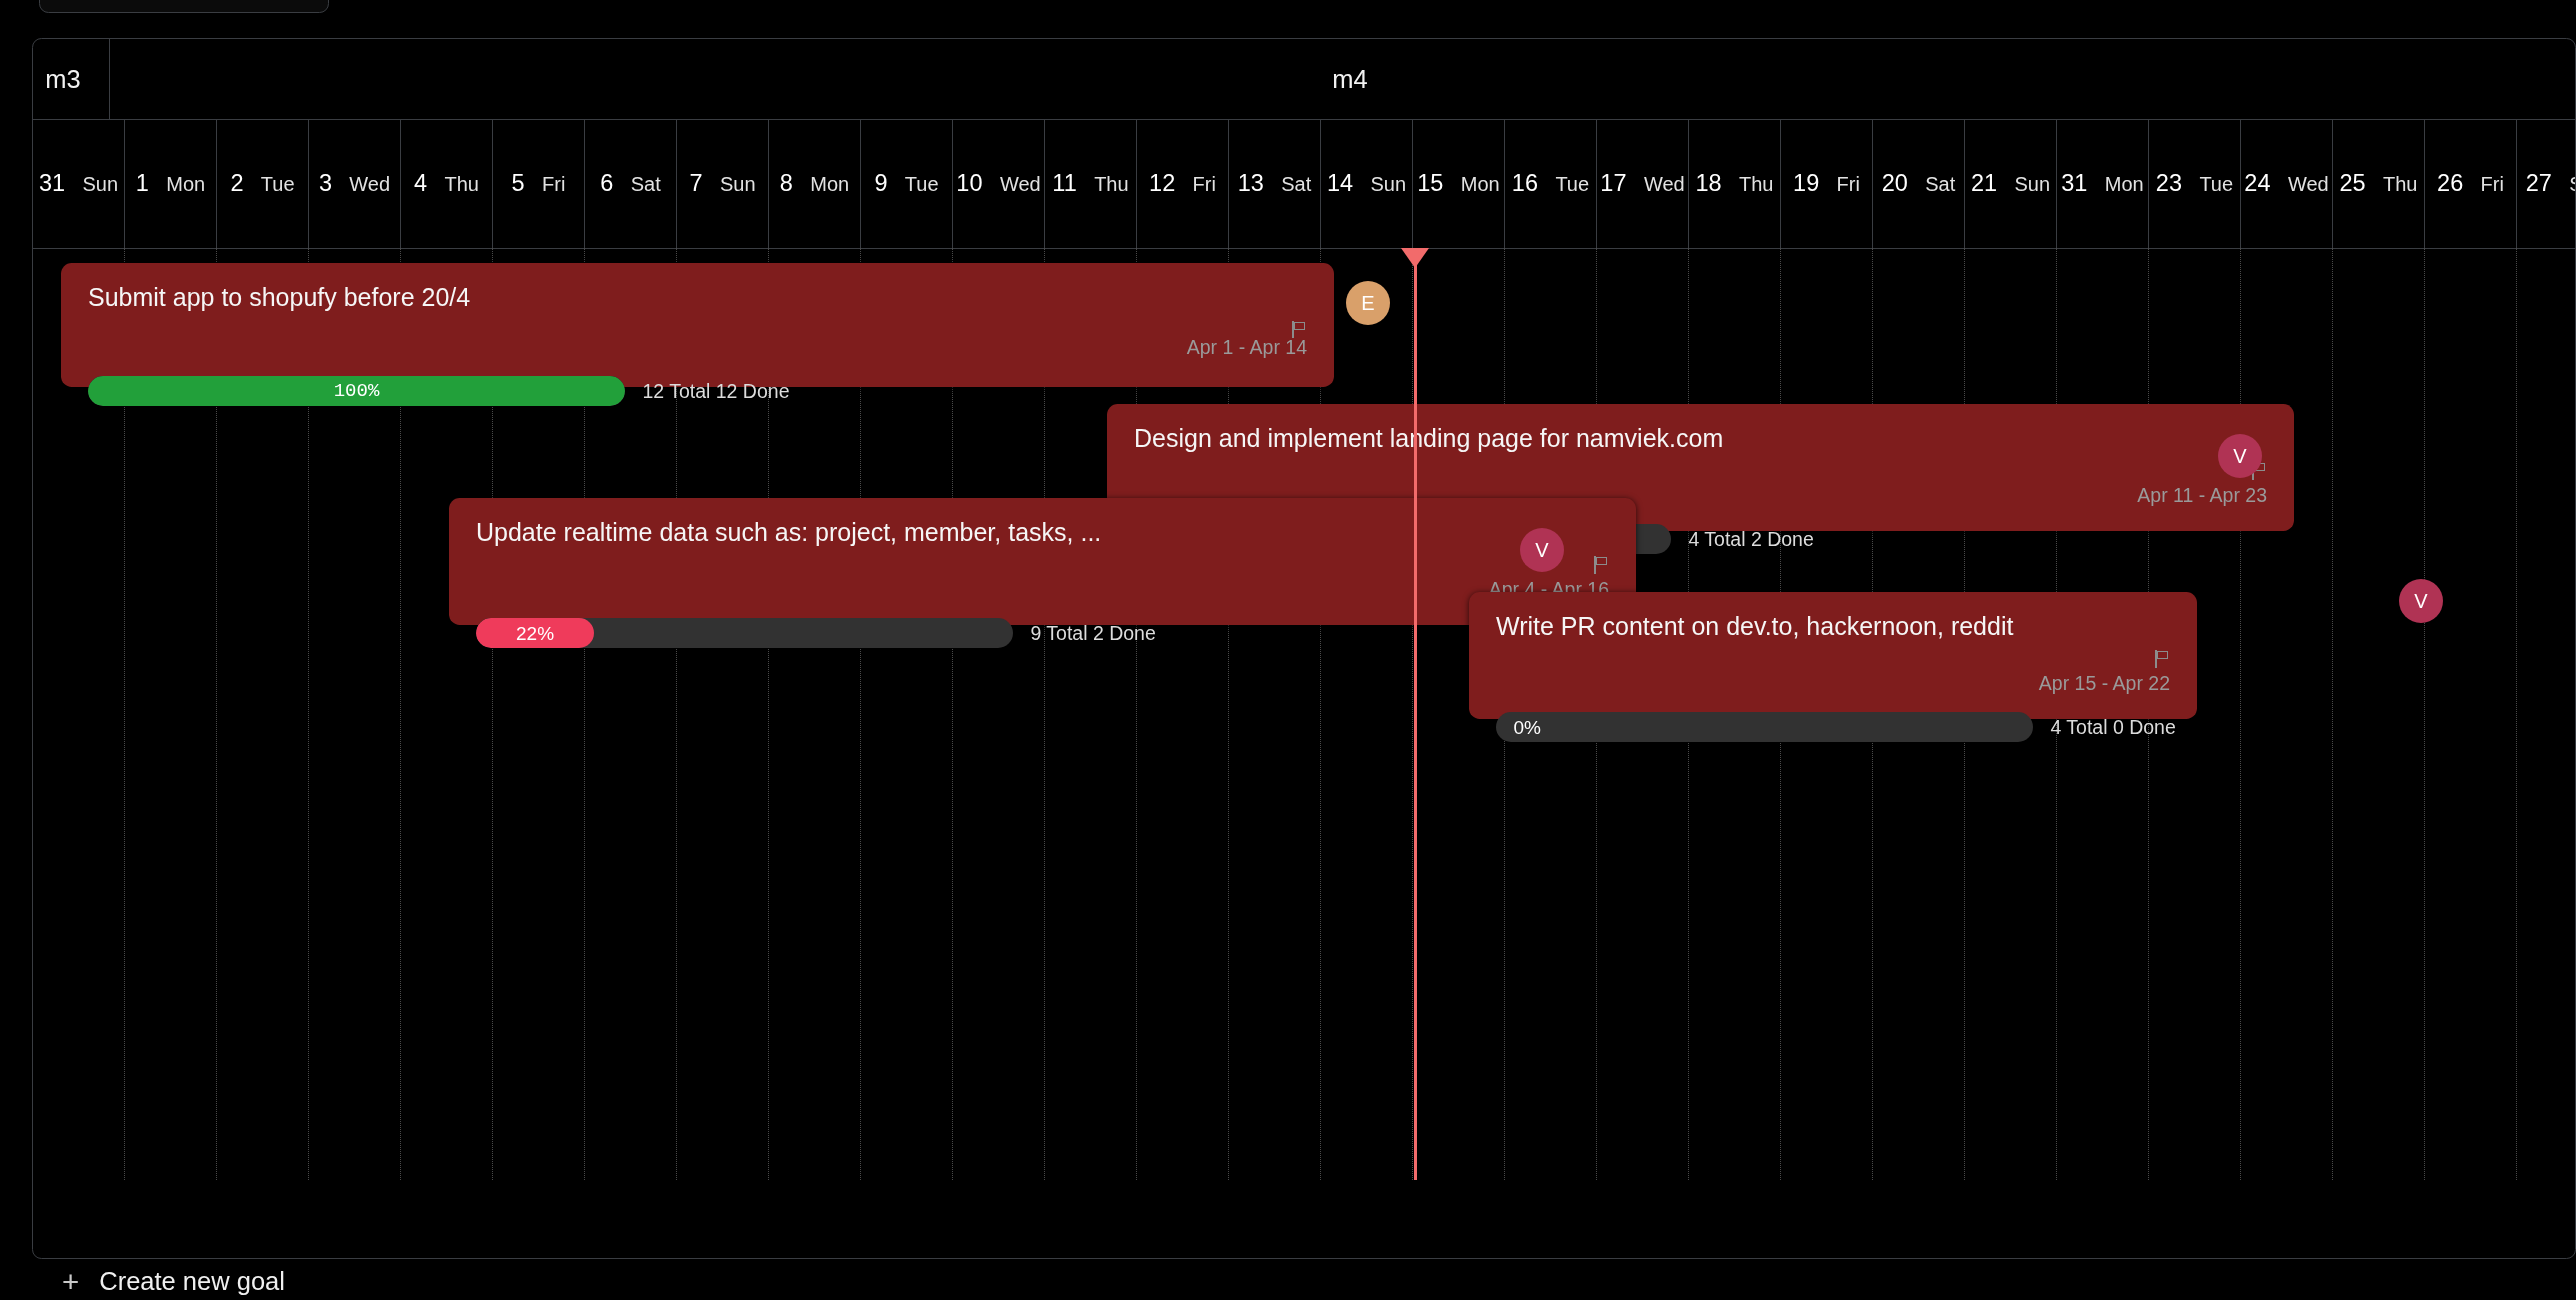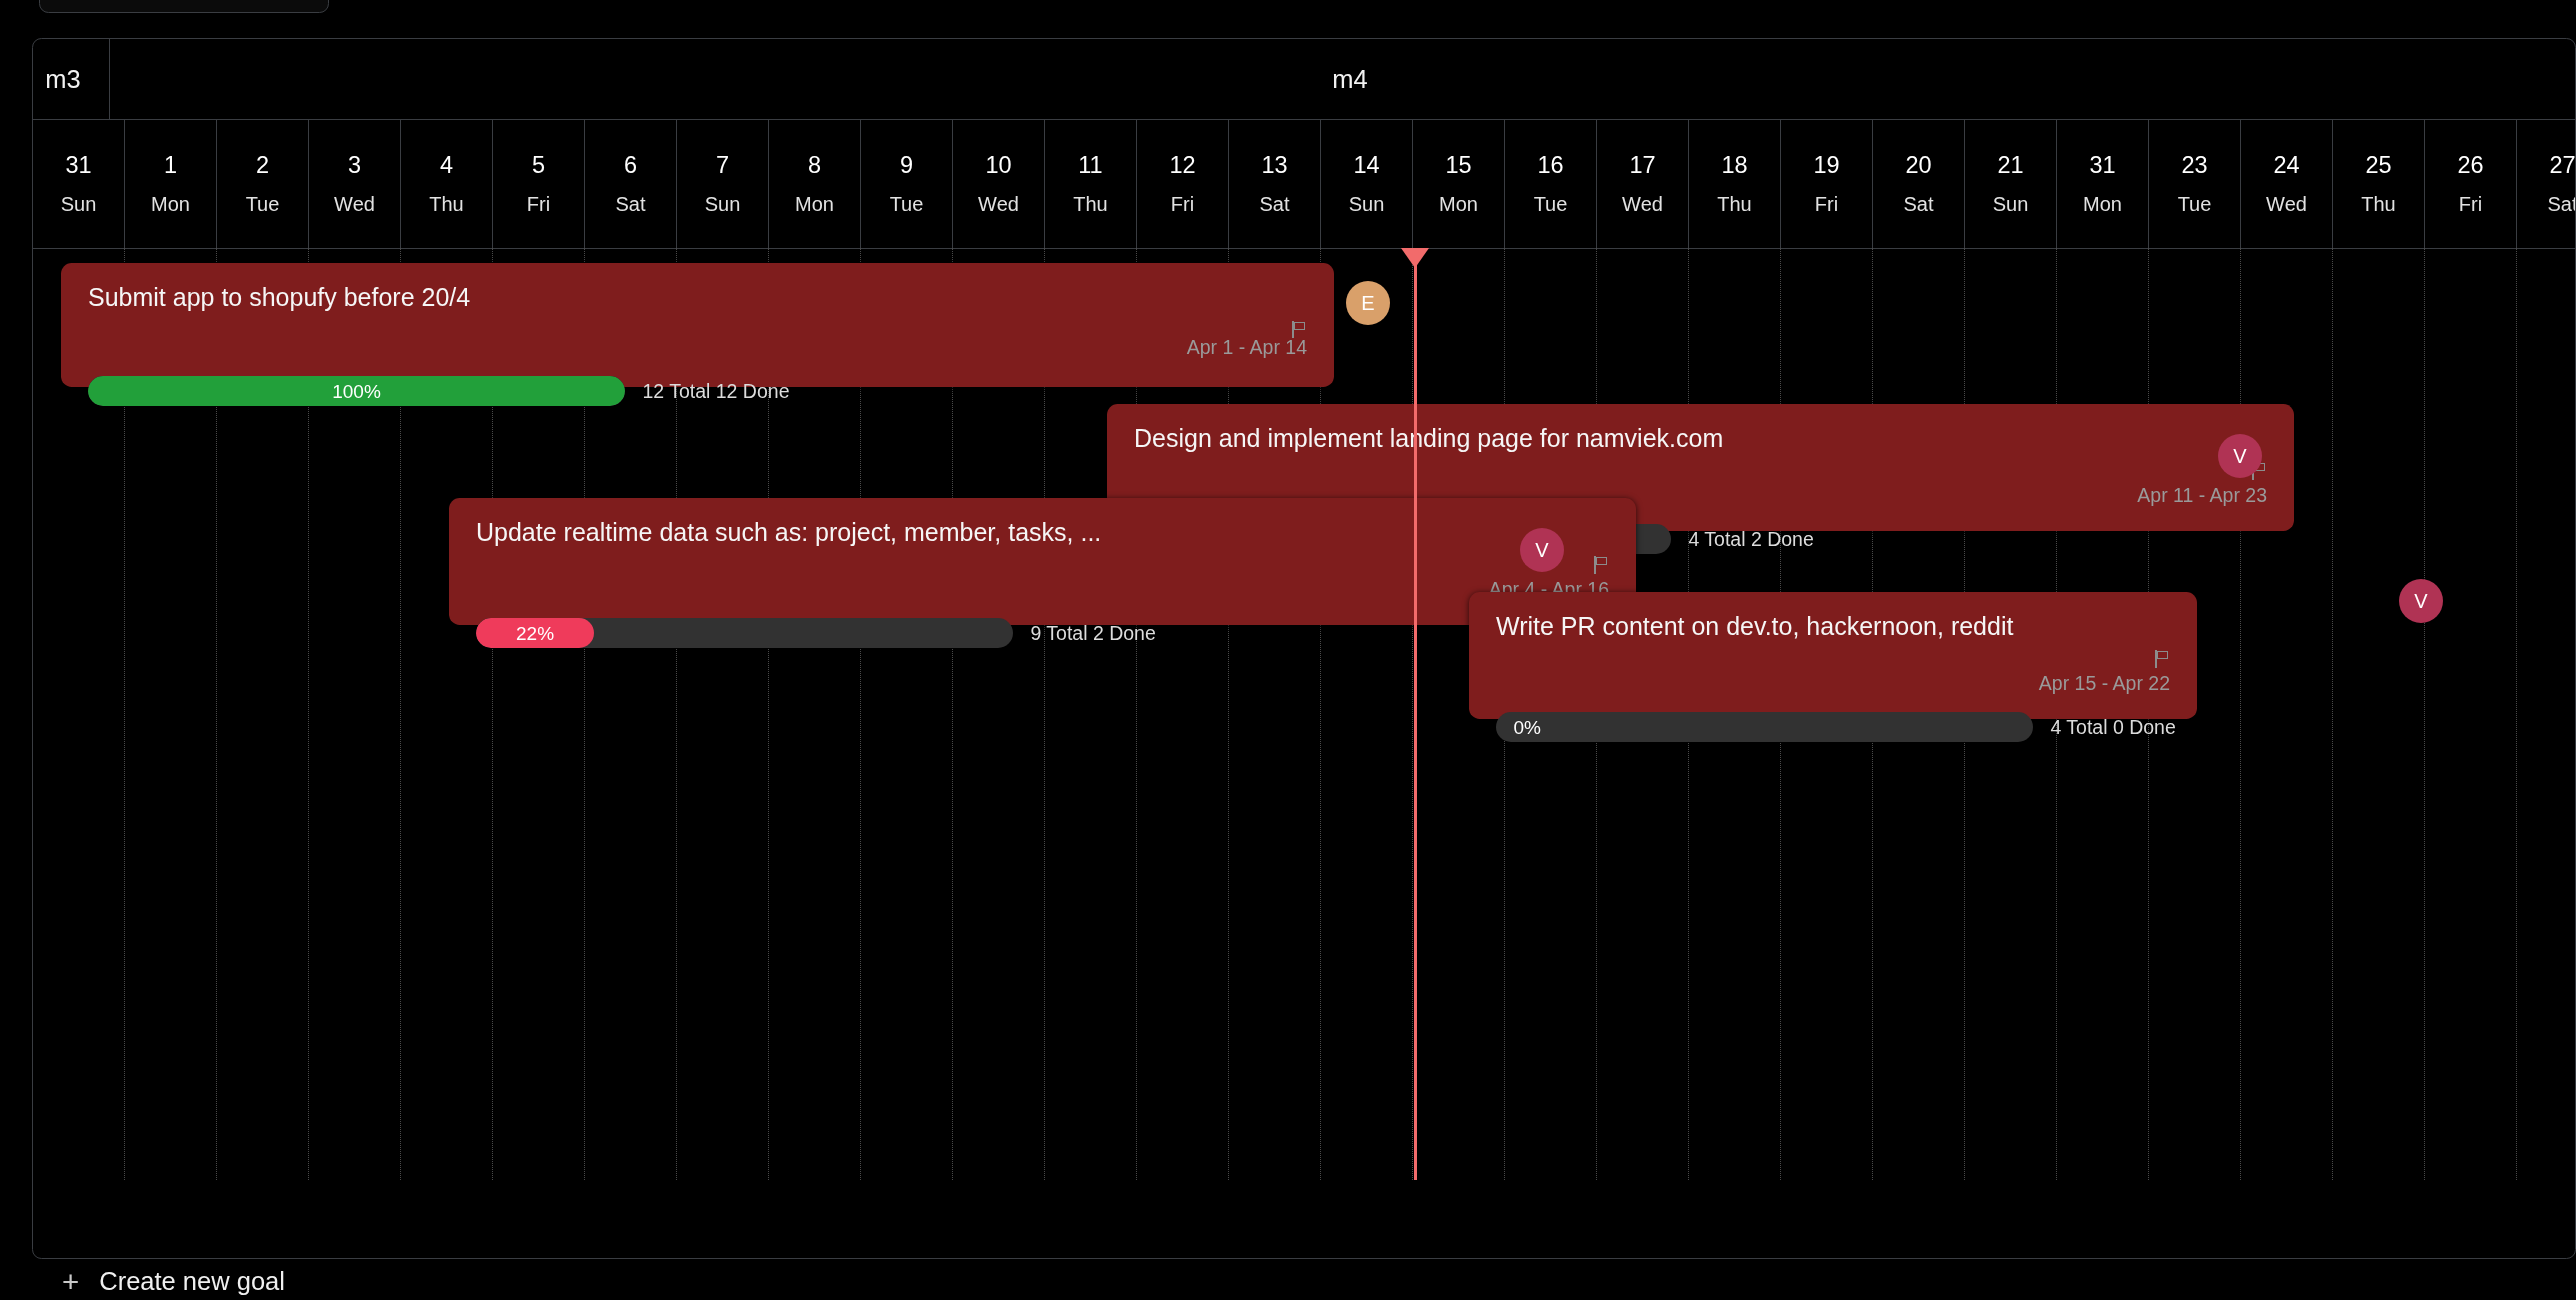--- a/index.html
+++ b/index.html
@@ -75,21 +75,21 @@
     right: 0;
     height: 129px;
     display: flex;
     border-bottom: 1.3px solid #3a3d42;
     box-sizing: border-box;
   }
   .day-cell {
     width: 92px;
     flex: 0 0 92px;
     display: flex;
-    flex-direction: column;
+    flex-direction: row;
     align-items: center;
     justify-content: center;
     gap: 17.4px;
     box-sizing: border-box;
     border-right: 1.3px solid #3a3d42;
     overflow: hidden;
   }
   .day-num {
     font-size: 23.5px;
     color: #ffffff;
@@ -457,21 +457,21 @@
         <div class="grid-col"></div>
       </div>
     <div id="cards-layer">
         <div class="task-card" style="left: 28px; top: 14.8px; width: 1273px; height: 124px;">
           <div class="task-title">Submit app to shopufy before 20/4</div>
           <div class="task-dates-row tight">
             <span class="flag-icon"></span>
             <span class="task-dates">Apr 1 - Apr 14</span>
           </div>
           <div class="progress-row">
-            <div class="progress-track" style="width: 537px;">
+            <div class="progress-track" style="width: 537px; font-family: Liberation Mono, monospace;">
               <div class="progress-fill" style="width: 100%; background: rgb(34, 160, 58);">
                 <span class="progress-label">100%</span>
               </div>
             </div>
             <span class="task-counts"><span>12 Total</span>  <span>12 Done</span></span>
           </div>
         </div>
         <div class="avatar" style="left: 1313px; top: 33px; background: rgb(217, 160, 106);">
           <span>E</span>
         </div>

